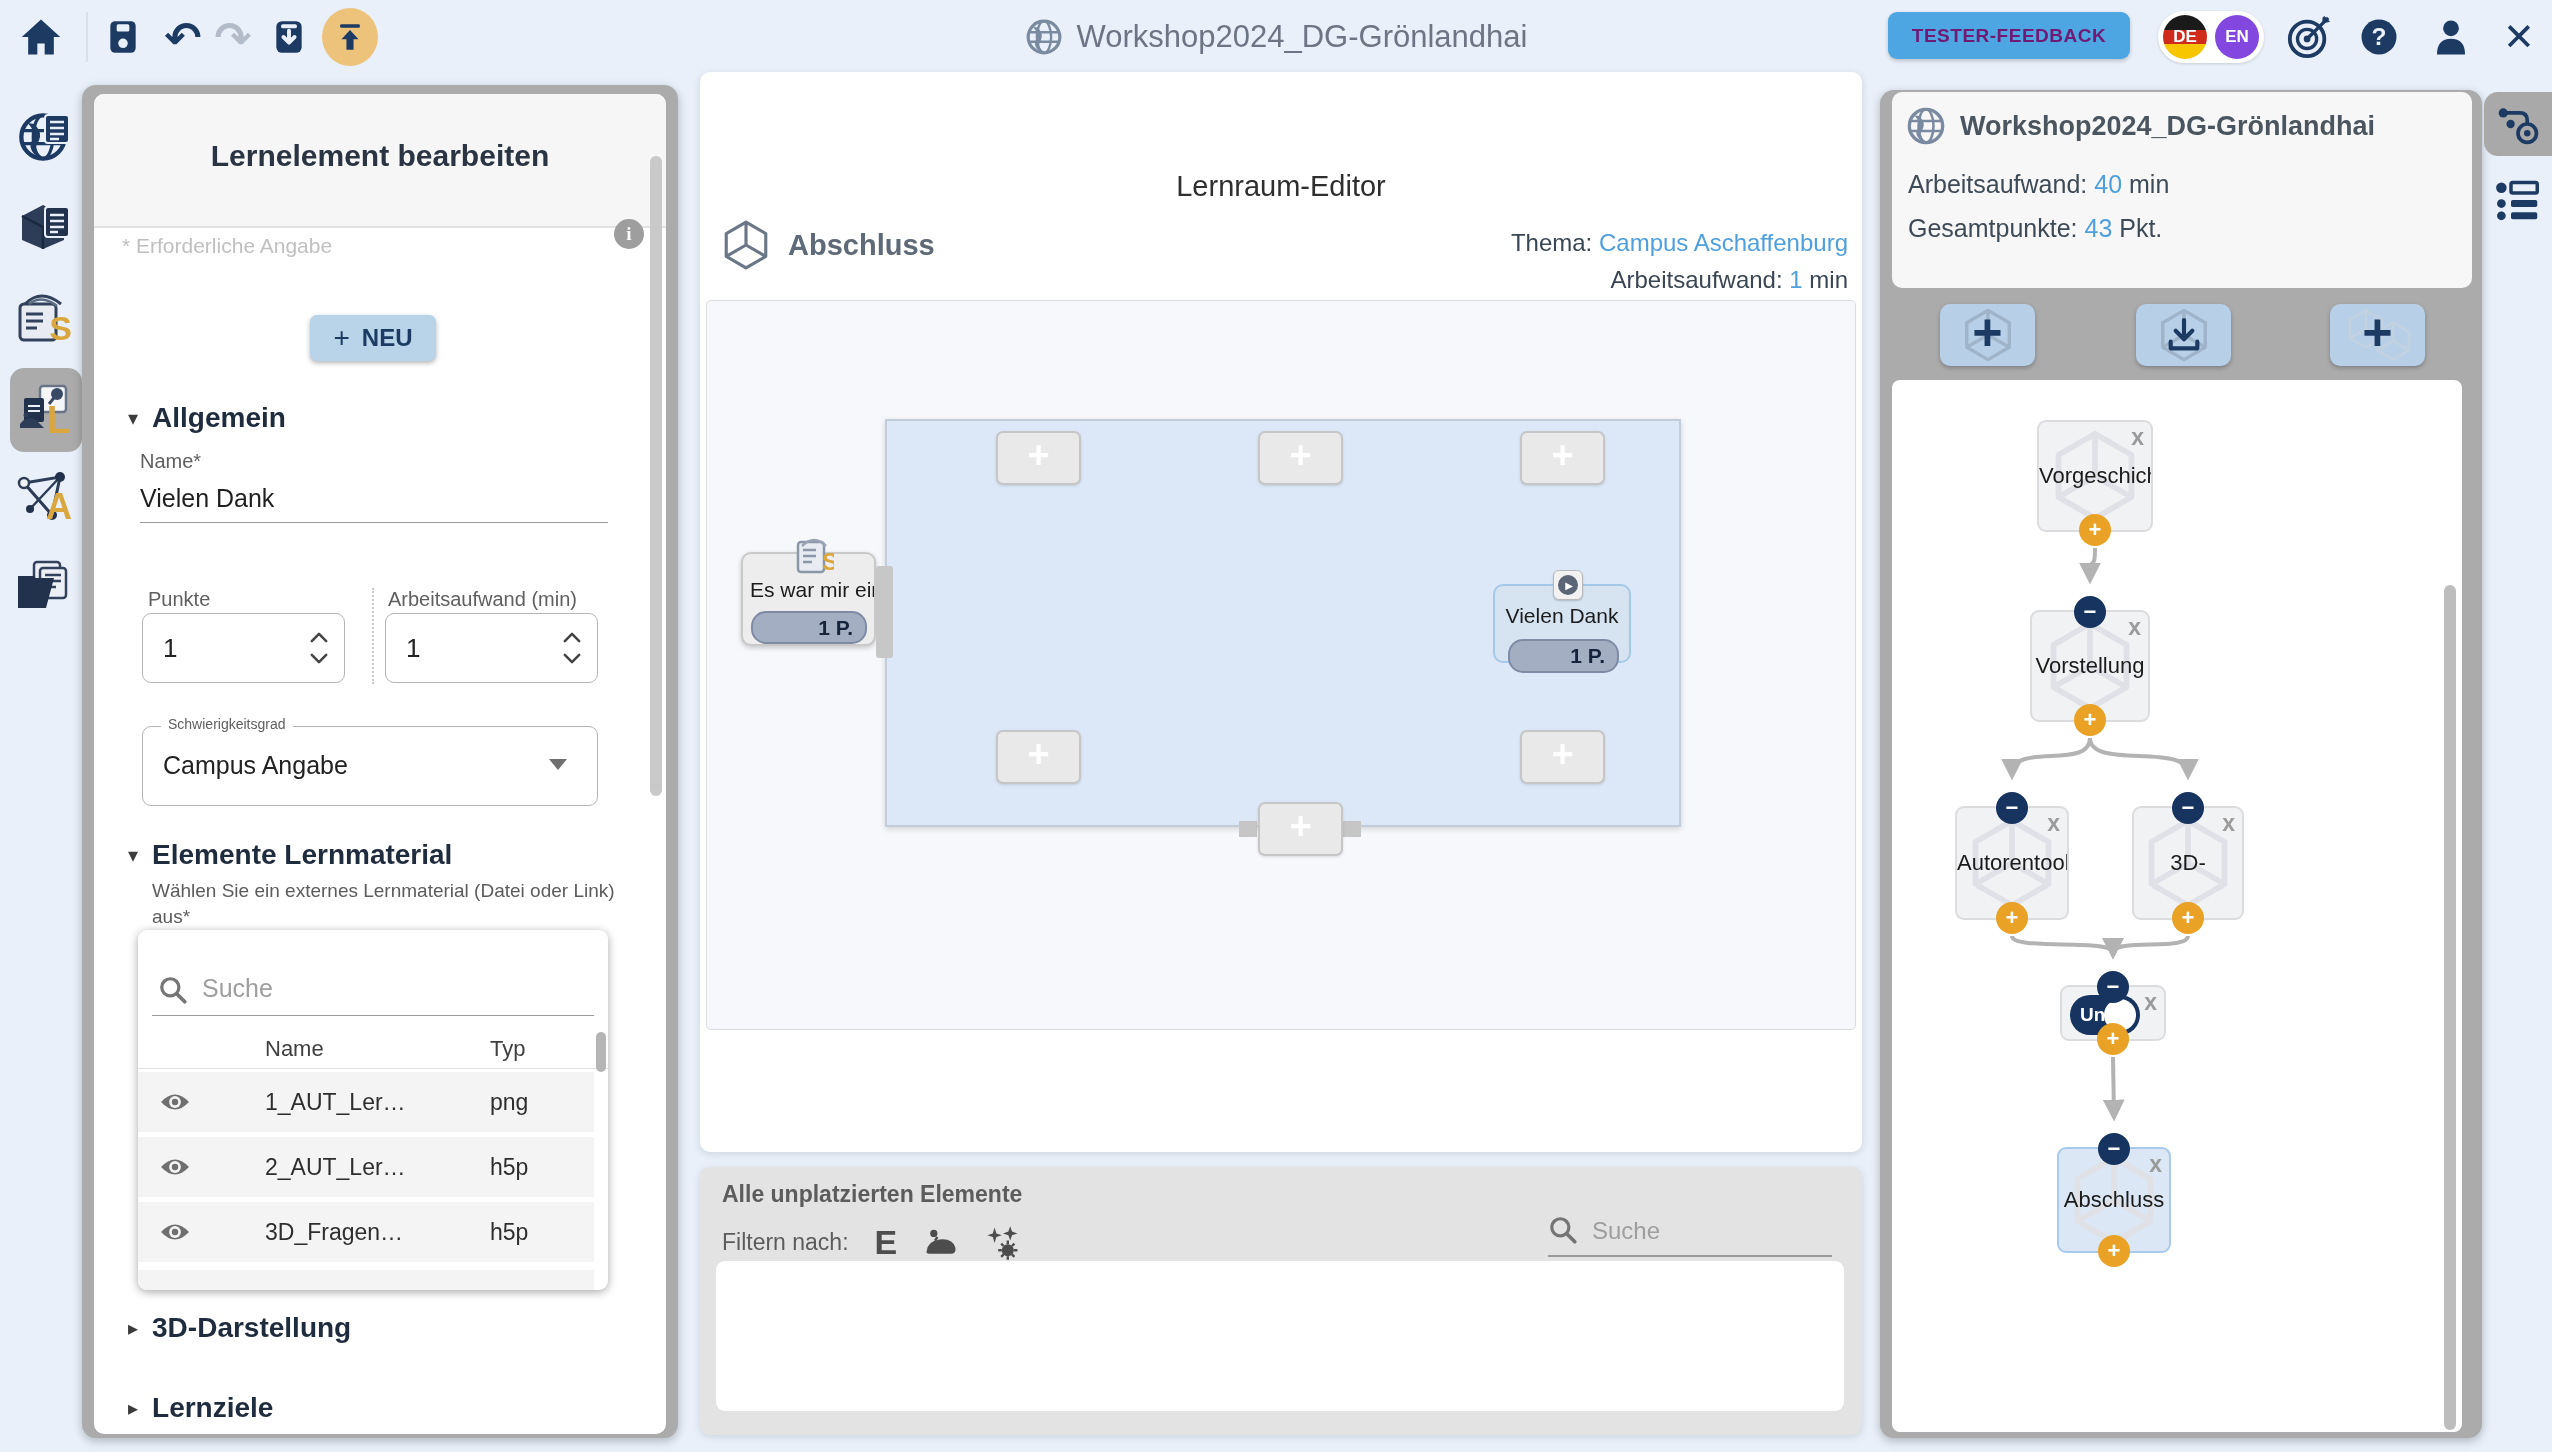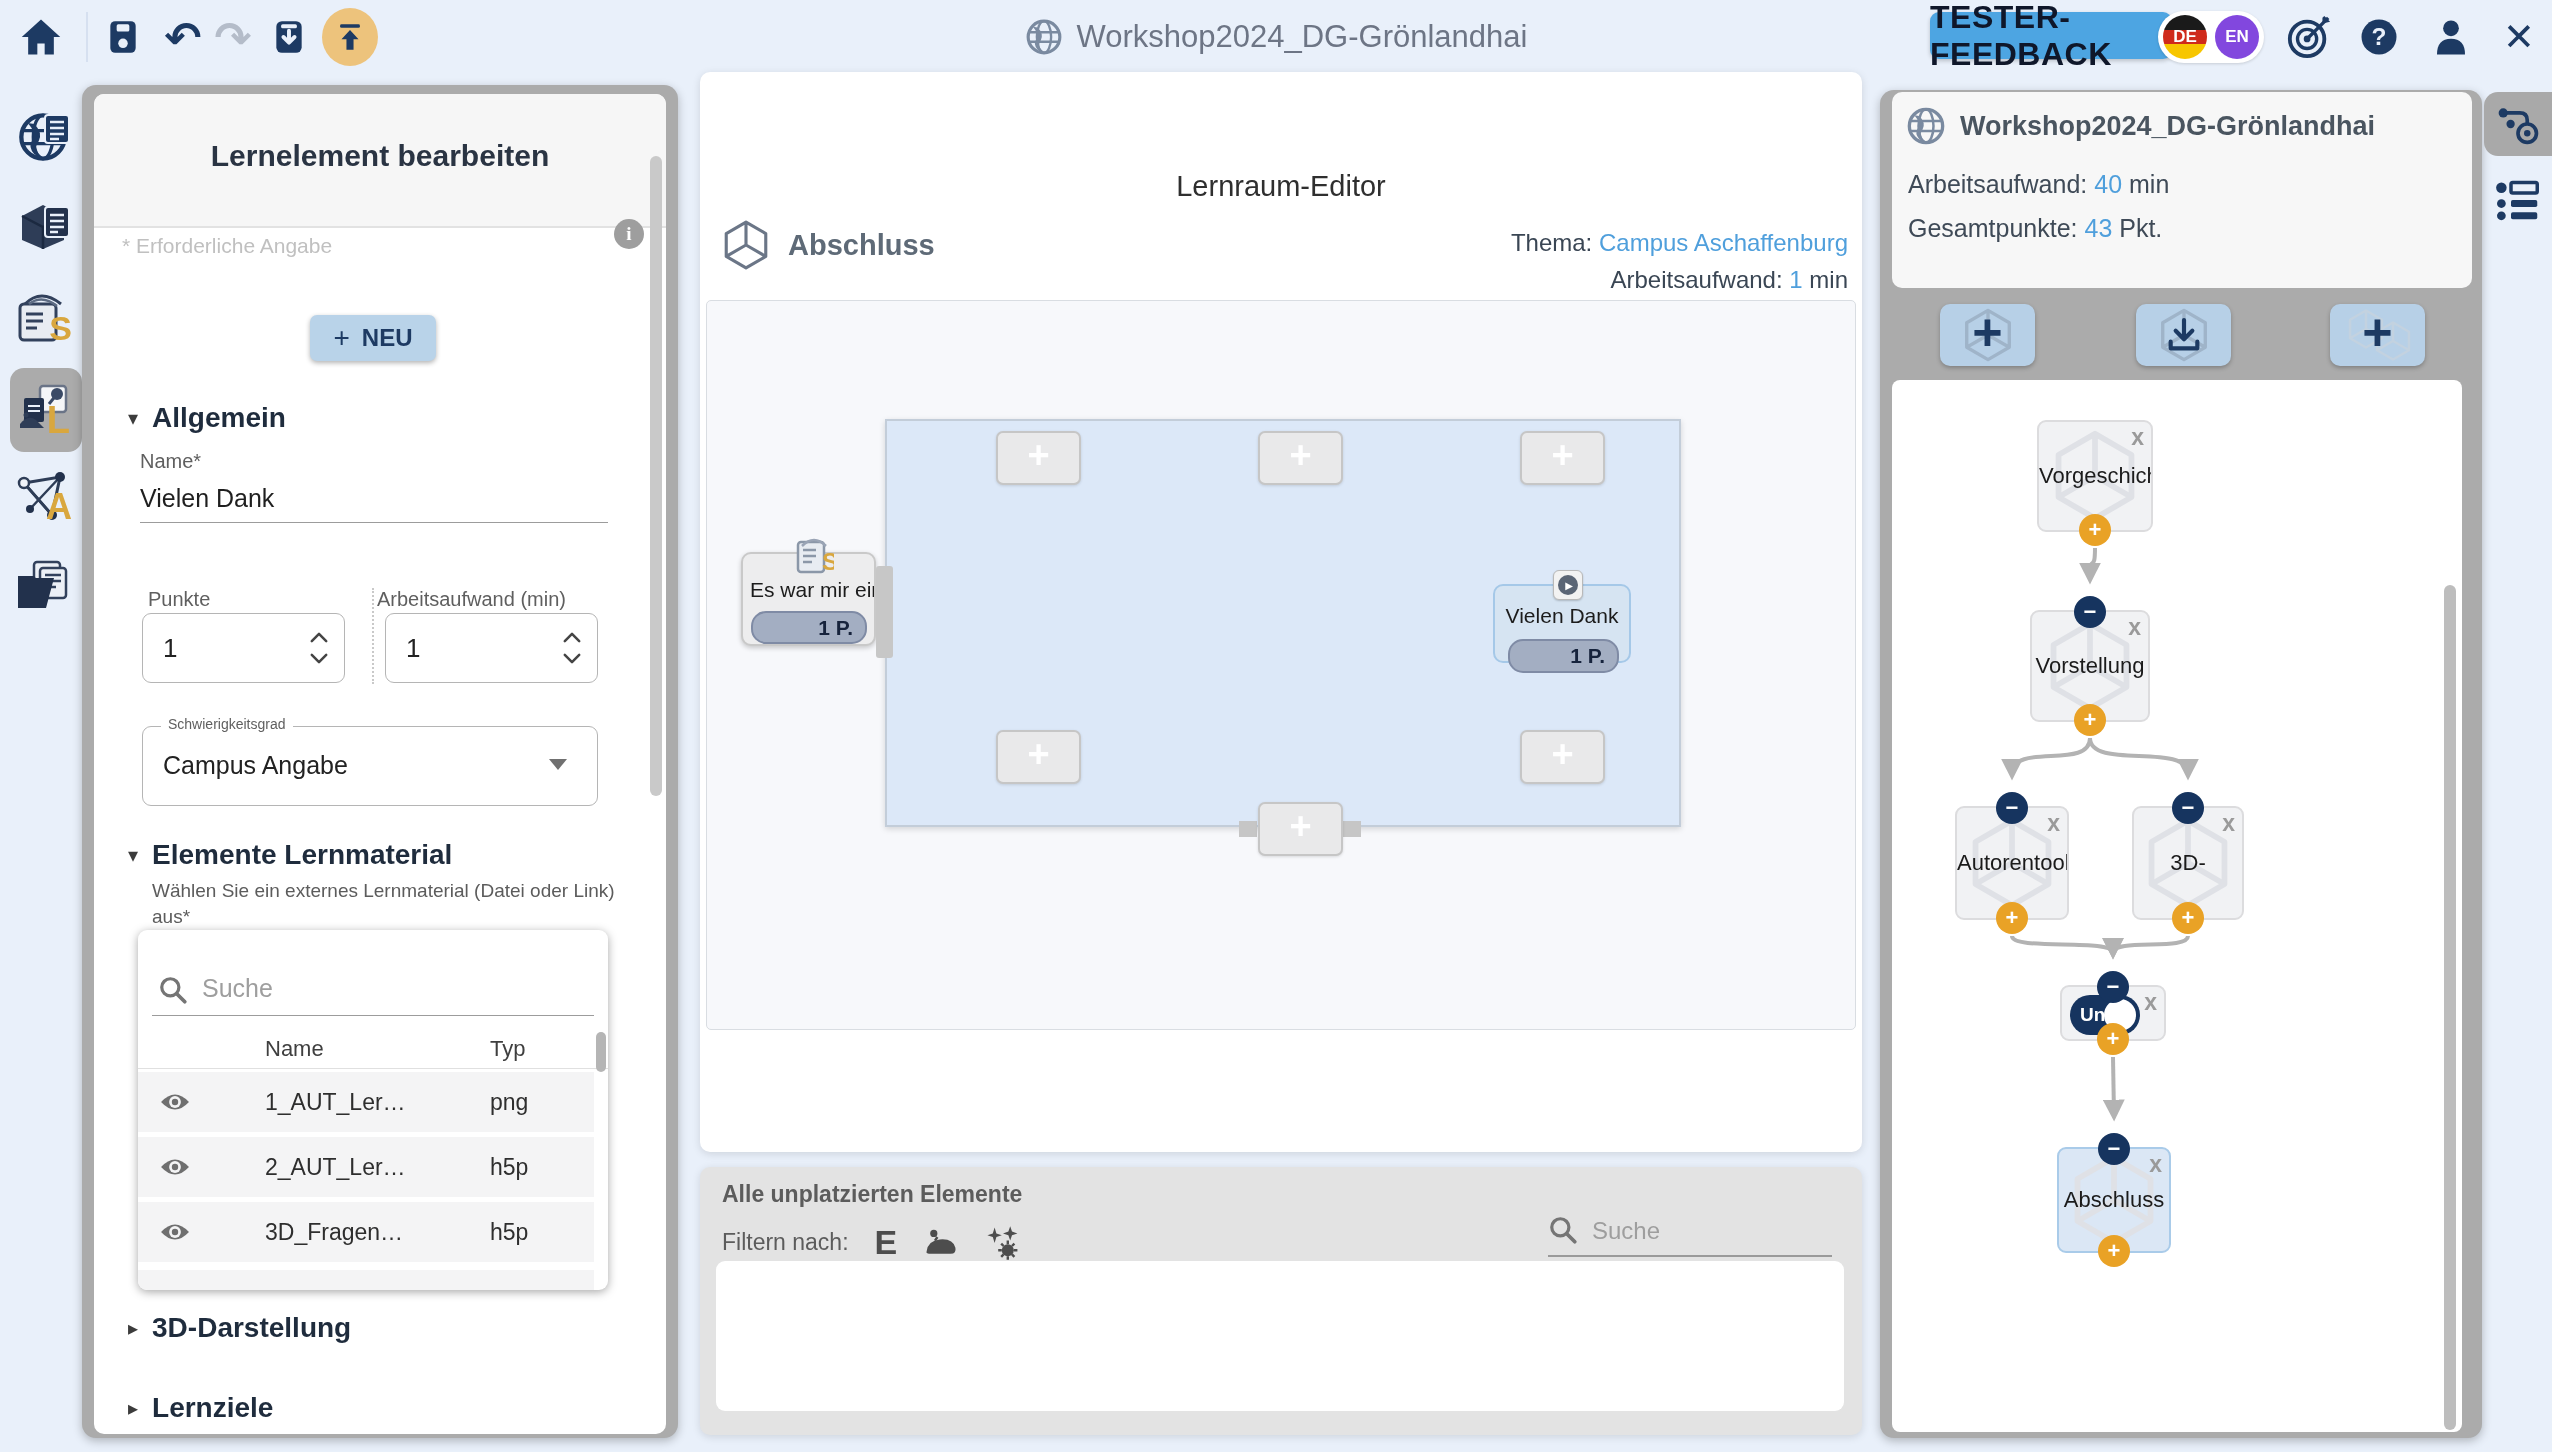--- a/index.html
+++ b/index.html
@@ -6,21 +6,21 @@
   html,body { width:2552px; height:1452px; overflow:hidden; }
   body { font-family:"Liberation Sans","DejaVu Sans",sans-serif; }
   #app { position:relative; width:2552px; height:1452px; background:#e9f0fa; }
   svg { display:block; }
 
   
   .tb-ic { position:absolute; top:10px; width:54px; height:54px; display:flex; align-items:center; justify-content:center; color:#1d3a63; cursor:pointer; }
   .tb-divider { position:absolute; left:86px; top:12px; width:2px; height:50px; background:#d6e0f0; }
   .tb-upload { position:absolute; left:322px; top:8px; width:56px; height:58px; border-radius:50%; background:#edc37c; display:flex; align-items:center; justify-content:center; color:#1d3a63; }
   .app-title { position:absolute; left:0; right:0; top:18px; display:flex; align-items:center; justify-content:center; gap:14px; color:#6d7585; font-size:31px; font-weight:500; }
-  .btn-feedback { position:absolute; left:1888px; top:12px; width:242px; height:47px; background:#4da5e2; border-radius:9px; color:#0f172a; font-size:32px; font-weight:bold; letter-spacing:.5px; display:flex; align-items:center; justify-content:center; box-shadow:0 2px 4px rgba(0,0,0,.2); cursor:pointer;margin-left:42px; }
+  .btn-feedback { position:absolute; left:1888px; top:12px; width:242px; height:47px; background:#4da5e2; border-radius:9px; color:#701a75; font-size:19px; font-weight:bold; letter-spacing:.5px; display:flex; align-items:center; justify-content:center; box-shadow:0 2px 4px rgba(0,0,0,.2); cursor:pointer; }
   .lang-pill { position:absolute; left:2158px; top:11px; width:106px; height:52px; background:#fff; border-radius:26px; display:flex; align-items:center; justify-content:space-between; padding:0 5px; box-shadow:0 1px 3px rgba(0,0,0,.15); }
   .flag { width:44px; height:44px; border-radius:50%; display:flex; align-items:center; justify-content:center; color:#fff; font-size:17px; font-weight:bold; }
   .flag-de { background:linear-gradient(180deg,#1a1a1a 33%,#cf2a1b 33% 66%,#f7c600 66%); }
   .flag-en { background:#6d28d9; color:#fff; opacity:.85; }
 
   
   .rail-ic { position:absolute; left:14px; width:58px; height:58px; display:flex; align-items:center; justify-content:center; cursor:pointer; }
   .rail-active-bg { position:absolute; left:10px; top:368px; width:72px; height:84px; background:#ababab; border-radius:14px; }
   .gold { color:#d9a73e; }
 
@@ -361,21 +361,21 @@
         <span class="arrows">
           <svg width="18" height="11">
               <use href="#sym-chev"></use>
             </svg>
           <svg width="18" height="11" style="transform:rotate(180deg)">
               <use href="#sym-chev"></use>
             </svg>
         </span>
       </div>
       <div class="dotted-div"></div>
-      <div class="fld-label" style="left:283px;top:494px">Arbeitsaufwand (min)</div>
+      <div class="fld-label" style="left:294px;top:494px">Arbeitsaufwand (min)</div>
       <div class="stepper" style="left:291px;top:519px;width:213px">
         <span class="val">1</span>
         <span class="arrows">
           <svg width="18" height="11">
               <use href="#sym-chev"></use>
             </svg>
           <svg width="18" height="11" style="transform:rotate(180deg)">
               <use href="#sym-chev"></use>
             </svg>
         </span>

